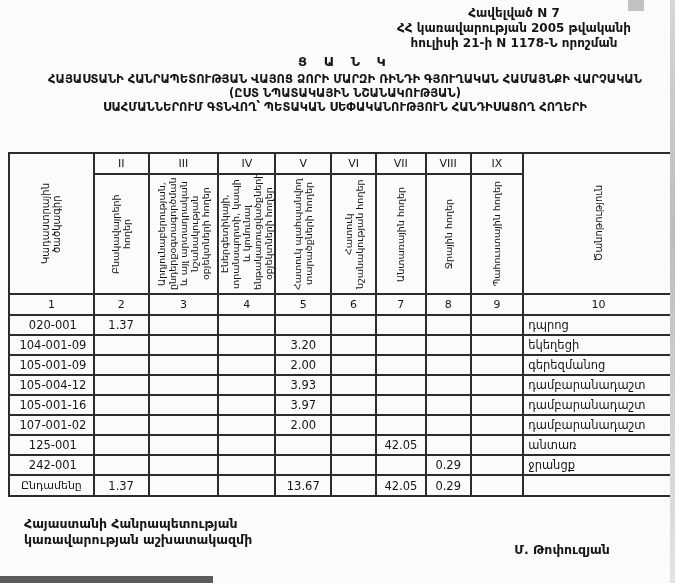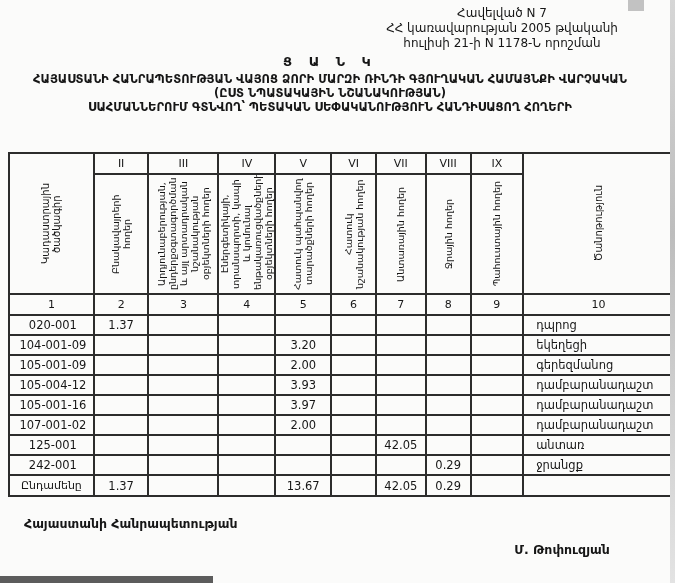--- a/index.html
+++ b/index.html
@@ -3,42 +3,42 @@
 <meta charset="utf-8">
 <style>
   html,body{margin:0;padding:0;}
   body{
     width:675px;height:583px;position:relative;overflow:hidden;
     background:#fbfbfa;color:#161616;
     font-family:"DejaVu Sans", sans-serif;
   }
   .abs{position:absolute;}
   
-  .appendix{top:6px;left:352px;width:300px;text-align:center;
-    font-weight:normal;font-size:12px;line-height:15px;}
-  
-  .title-block{top:54px;left:0;width:660px;text-align:center;font-weight:bold;}
+  .appendix{top:6px;left:364px;width:300px;text-align:center;
+    font-weight:bold;font-size:12px;line-height:15px;}
+  
+  .title-block{top:54px;left:0;width:660px;text-align:center;font-weight:bold;padding-left:15px;}
   .list-word{font-size:13px;letter-spacing:6px;margin-bottom:3px;}
   .title-line{font-size:11.5px;line-height:14px;}
   
   .tbl-wrap{left:8px;top:152px;}
   table{border-collapse:collapse;table-layout:fixed;}
   td{border:2px solid #2c2c2c;padding:0;font-size:11px;text-align:center;
      vertical-align:middle;overflow:hidden;}
   tr.r-roman td{height:19px;font-size:11px;}
   tr.r-cat td{height:118px;}
   tr.r-num td{height:19px;}
   tr.r-data td{height:18px;}
   tr.r-total td{height:19px;}
   .vert{writing-mode:vertical-rl;transform:rotate(180deg);
     display:inline-block;font-size:9.5px;line-height:11px;
     max-height:112px;height:auto;vertical-align:middle;}
   .vert-tall{max-height:130px;font-size:10px;}
   td.code{text-align:center;padding-left:3px;font-size:11.5px;}
-  td.note{text-align:left;padding-left:12px;font-size:11.5px;}
+  td.note{text-align:left;padding-left:4px;font-size:11.5px;}
   td.val{font-size:11.5px;}
   
   .footer-left{left:24px;top:516px;font-weight:bold;font-size:12.5px;line-height:16px;}
   .signature{left:452px;top:542px;width:220px;text-align:center;
     font-weight:bold;font-size:12.5px;}
   
   .edge-right{right:0;top:0;width:5px;height:583px;
     background:linear-gradient(#d6d6d6,#bdbdbd 40%,#e3e3e3);}
   .smudge-bottom{left:0;top:576px;width:213px;height:7px;background:#5c5c5c;}
   .corner-tr{left:628px;top:0;width:16px;height:11px;background:#c2c2c2;}
@@ -217,19 +217,20 @@
     <td class="val">0.29</td>
     <td class="val"></td>
     <td class="note"></td>
   </tr>
 </tbody>
     </table>
 </div>
 
 <div class="abs footer-left">
   <div>Հայաստանի Հանրապետության</div>
+  <div>կառավարության աշխատակազմի</div>
 </div>
 
 <div class="abs signature">Մ. Թոփուզյան</div>
 
 <div class="abs edge-right"></div>
 <div class="abs smudge-bottom"></div>
 <div class="abs corner-tr"></div>
 
 </body></html>

